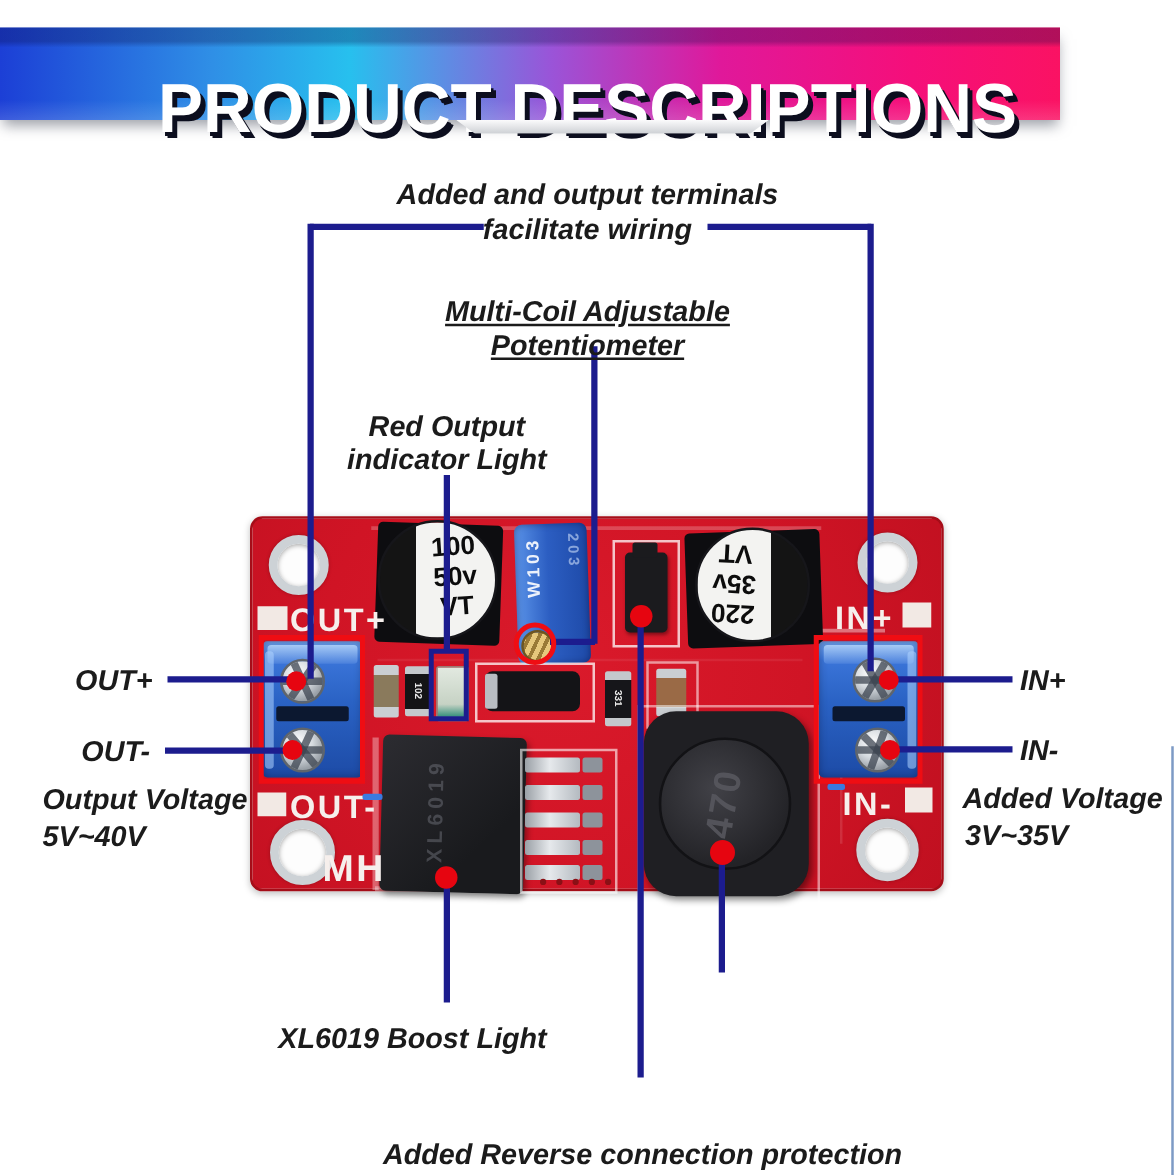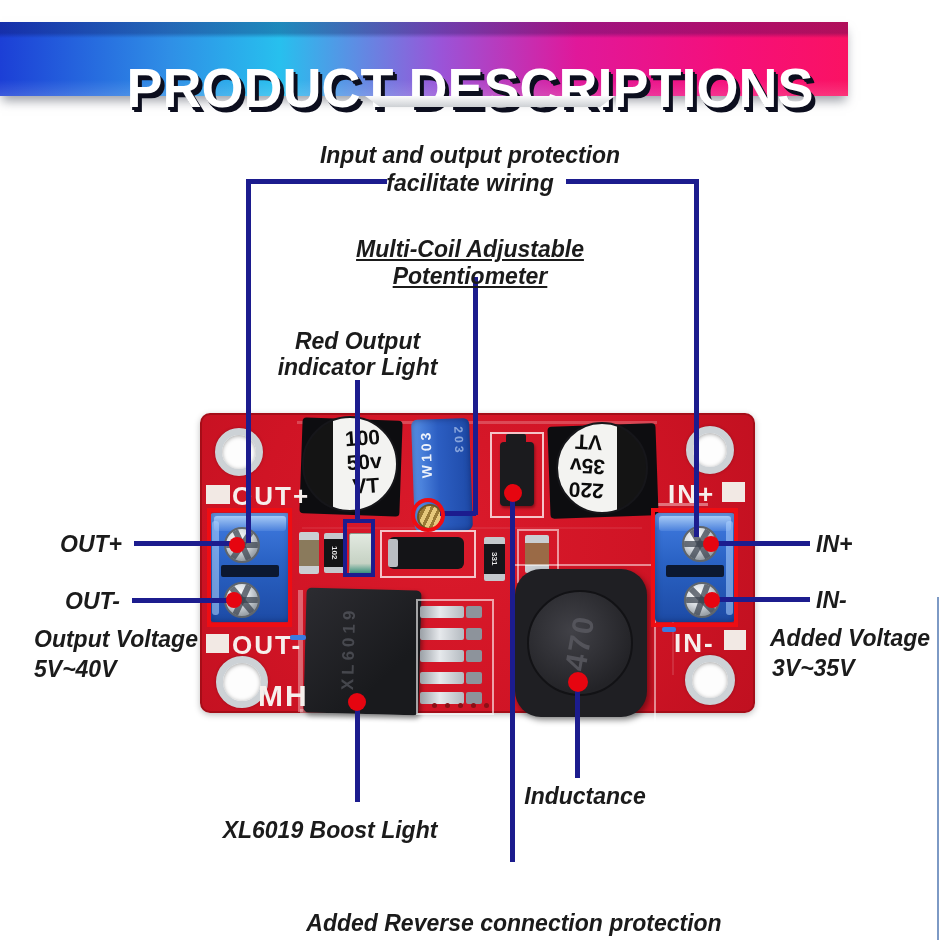--- a/index.html
+++ b/index.html
@@ -241,39 +241,38 @@
 
   <div class="dot" style="left:229px;top:537px;"></div>
   <div class="dot" style="left:226px;top:592px;"></div>
   <div class="dot" style="left:703px;top:536px;"></div>
   <div class="dot" style="left:704px;top:592px;"></div>
   <div class="dot" style="left:504px;top:484px;width:18px;height:18px;"></div>
   <div class="dot" style="left:348px;top:693px;width:18px;height:18px;"></div>
   <div class="dot" style="left:568px;top:672px;width:20px;height:20px;"></div>
 
   <div class="lbl ctr" style="left:250px;top:141px;width:440px;">
-    <div>Input and output protection</div>
+    <div>Added and output terminals</div>
     <div>facilitate wiring</div>
   </div>
   <div class="lbl ctr" style="left:300px;top:236px;width:340px;line-height:27px;text-decoration:underline;">
     <div>Multi-Coil Adjustable</div>
     <div>Potentiometer</div>
   </div>
   <div class="lbl ctr" style="left:250px;top:328px;width:215px;line-height:26px;">
     <div>Red Output</div>
     <div>indicator Light</div>
   </div>
   <div class="lbl rt" style="left:28px;top:530px;width:94px;">OUT+</div>
   <div class="lbl rt" style="left:28px;top:587px;width:92px;">OUT-</div>
   <div class="lbl" style="left:34px;top:625px;">Output Voltage</div>
   <div class="lbl" style="left:34px;top:655px;font-style:italic;">5V~40V</div>
   <div class="lbl" style="left:816px;top:530px;">IN+</div>
   <div class="lbl" style="left:816px;top:586px;">IN-</div>
   <div class="lbl" style="left:770px;top:624px;">Added Voltage</div>
   <div class="lbl" style="left:772px;top:654px;">3V~35V</div>
   <div class="lbl ctr" style="left:170px;top:816px;width:320px;">XL6019 Boost Light</div>
-  <div class="lbl ctr" style="left:495px;top:782px;width:180px;">Inductance</div>
   <div class="lbl ctr" style="left:254px;top:861px;width:520px;margin-top:48px;">
     <div>Added Reverse connection protection</div>
   </div>
 
   <div class="edgeline" style="left:937px;top:597px;width:2px;height:343px;"></div>
 </div>
 
 </body></html>

